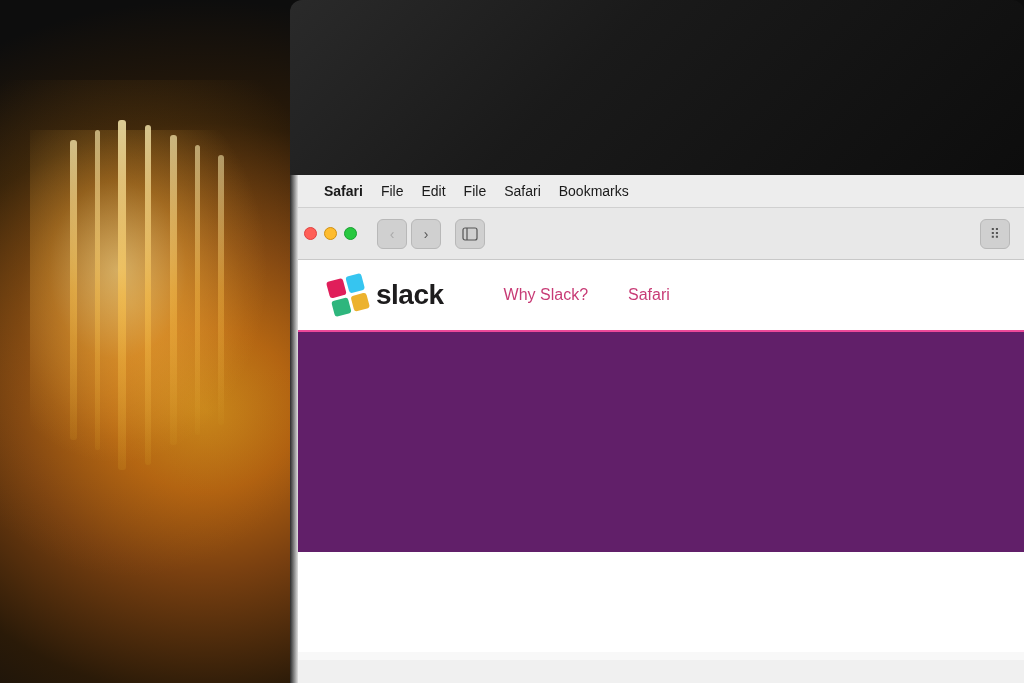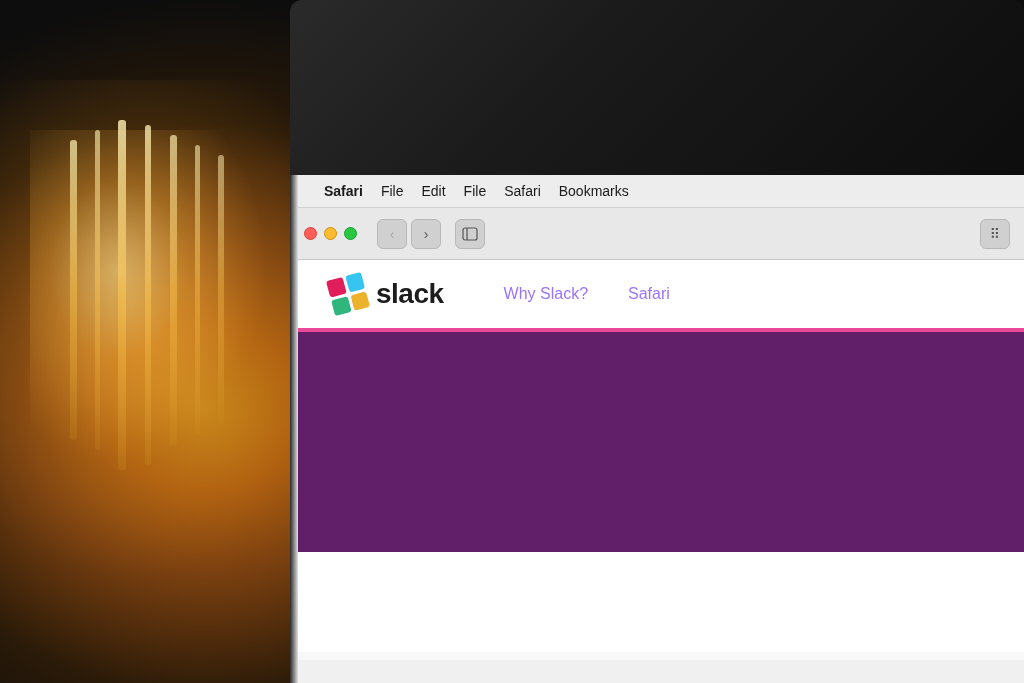--- a/index.html
+++ b/index.html
@@ -211,21 +211,21 @@
       min-height: 400px;
     }
 
     
     .slack-nav {
       display: flex;
       align-items: center;
       height: 72px;
       background: #ffffff;
       padding: 0 40px;
-      border-bottom: 4px solid #ec4899;
+      border-bottom: 2px solid #ec4899;
       gap: 40px;
     }
 
     .slack-logo {
       display: flex;
       align-items: center;
       gap: 10px;
       margin-right: 20px;
     }
 
@@ -251,21 +251,21 @@
       border-radius: 3px;
     }
 
     .s1 { background: #e01e5a; }
     .s2 { background: #36c5f0; }
     .s3 { background: #2eb67d; }
     .s4 { background: #ecb22e; }
 
     .slack-nav-item {
       font-size: 16px;
-      color: #8b5cf6;
+      color: #be185d;
       cursor: pointer;
       white-space: nowrap;
       opacity: 0.85;
     }
 
     
     .slack-hero {
       background: #611f69;
       height: 220px;
     }

